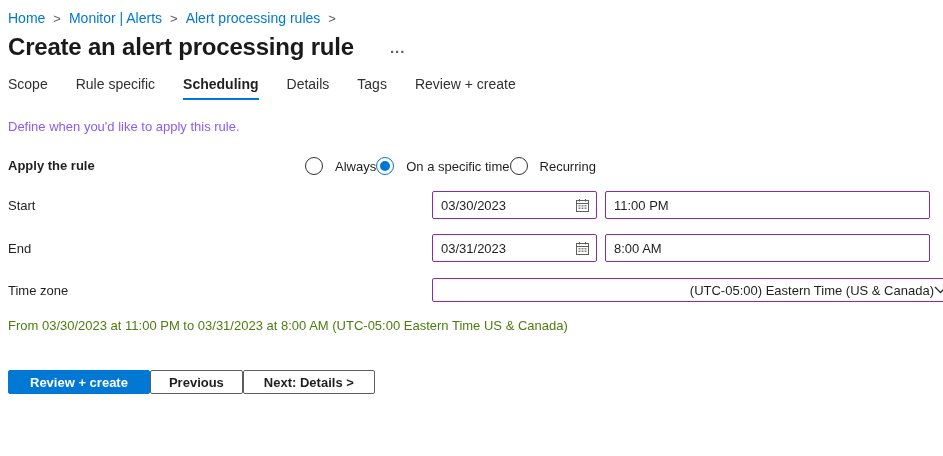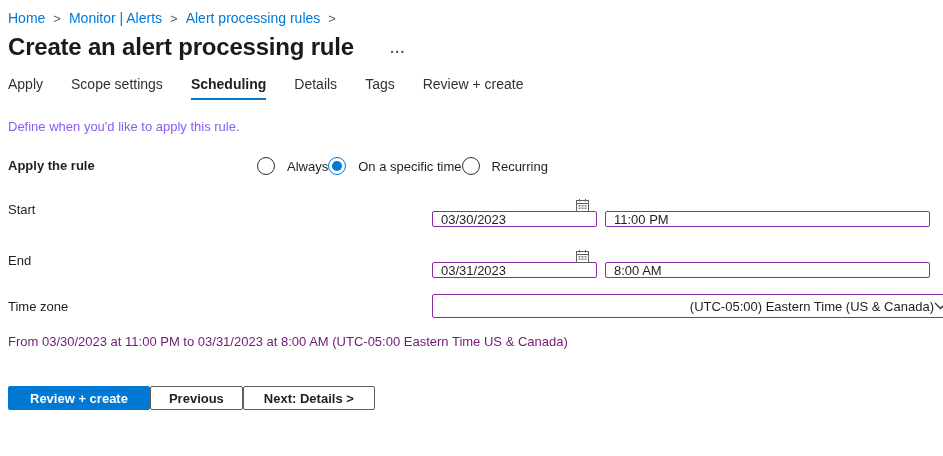--- a/index.html
+++ b/index.html
@@ -31,55 +31,55 @@
   .tab.active { color: #201f1e; font-weight: 700; border-bottom-color: #0078d4; }
 
   
   .description { margin-top: 19px; color: #8b5cf6; }
 
   
   .form-row { display: flex; }
   .form-label { width: 249px; flex-shrink: 0; color: #201f1e; }
   .form-label.bold { font-weight: 700; }
 
-  .row-apply { margin-top: 19px; align-items: flex-end; }
+  .row-apply { margin-top: 19px; align-items: flex-end; gap: 48px; }
   .row-apply .form-label { line-height: 26px; }
   .radio-group { display: flex; }
   .radio-option { display: flex; align-items: center; height: 26px; cursor: pointer; }
   .radio-circle { width: 18px; height: 18px; border: 1px solid #323130; border-radius: 50%;
                   display: inline-flex; align-items: center; justify-content: center; background: #fff; flex-shrink: 0; }
   .radio-option.selected .radio-circle { border-color: #0078d4; }
   .radio-dot { width: 10px; height: 10px; border-radius: 50%; background: transparent; }
   .radio-option.selected .radio-dot { background: #0078d4; }
   .radio-label { margin-left: 12px; }
 
   .row-start { margin-top: 12px; align-items: center; }
   .row-end   { margin-top: 15px; align-items: center; }
   .controls-indent { padding-left: 175px; display: flex; align-items: center; }
 
   .date-wrap { position: relative; display: inline-block; }
   input.dirty-input {
-    height: 16px; border: 1.5px solid #8a2da5; border-radius: 2px;
+    height: 28px; border: 1.5px solid #8a2da5; border-radius: 2px;
     font-family: "Liberation Sans", sans-serif; font-size: 13px; color: #201f1e;
-    padding: 0 8px; outline: none; background: #fff; margin-top: 20px;
+    padding: 0 8px; outline: none; background: #fff;
   }
   .date-input { width: 165px; padding-right: 28px; }
   .time-input { width: 325px; margin-left: 8px; }
   .calendar-icon { position: absolute; right: 7px; top: 7px; pointer-events: none; }
 
   .row-timezone { margin-top: 16px; align-items: center; }
   .select-box {
     width: 526px; height: 24px; border: 1.5px solid #8a2da5; border-radius: 2px;
     display: flex; align-items: center; justify-content: flex-end;
     padding: 0 10px; background: #fff; cursor: pointer;
   }
   .select-value { color: #201f1e; }
 
   .row-preview { margin-top: 16px; align-items: flex-start; }
-  .preview-text { color: #701a75; text-align: center; }
+  .preview-text { color: #4d7c0f; text-align: center; }
 
   
   .footer { margin-top: 37px; display: flex; align-items: center; }
   .btn { height: 24px; font-family: "Liberation Sans", sans-serif; font-size: 13px; font-weight: 700;
          border-radius: 2px; cursor: pointer; display: inline-flex; align-items: center; justify-content: center; }
   .btn-primary { background: #0078d4; color: #ffffff; border: 1px solid #0078d4; padding: 0 21px; }
   .btn-secondary { background: #ffffff; color: #201f1e; border: 1px solid #605e5c; }
   .btn-previous { padding: 0 18px; }
   .btn-next { padding: 0 20px; }
 </style>
@@ -91,22 +91,22 @@
   <div class="breadcrumb">
     <a>Home</a><span class="crumb-sep">&gt;</span><a>Monitor | Alerts</a><span class="crumb-sep">&gt;</span><a>Alert processing rules</a><span class="crumb-sep">&gt;</span>
   </div>
 
   <div class="title-row">
     <h1 class="page-title">Create an alert processing rule</h1>
     <button class="more-btn">...</button>
   </div>
 
   <div class="tabs">
-    <div class="tab">Apply</div>
-    <div class="tab">Scope settings</div>
+    <div class="tab">Scope</div>
+    <div class="tab">Rule specific</div>
     <div class="tab active">Scheduling</div>
     <div class="tab">Details</div>
     <div class="tab">Tags</div>
     <div class="tab">Review + create</div>
   </div>
 
   <div class="description">Define when you'd like to apply this rule.</div>
 
   <div class="form-row row-apply">
     <div class="form-label bold">Apply the rule</div>

